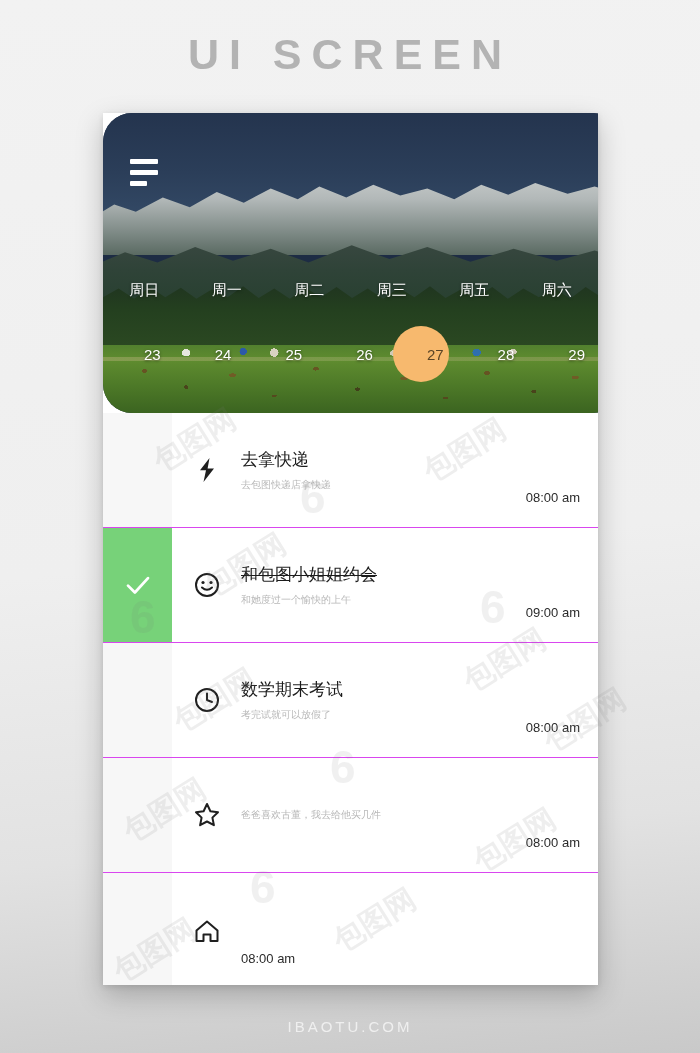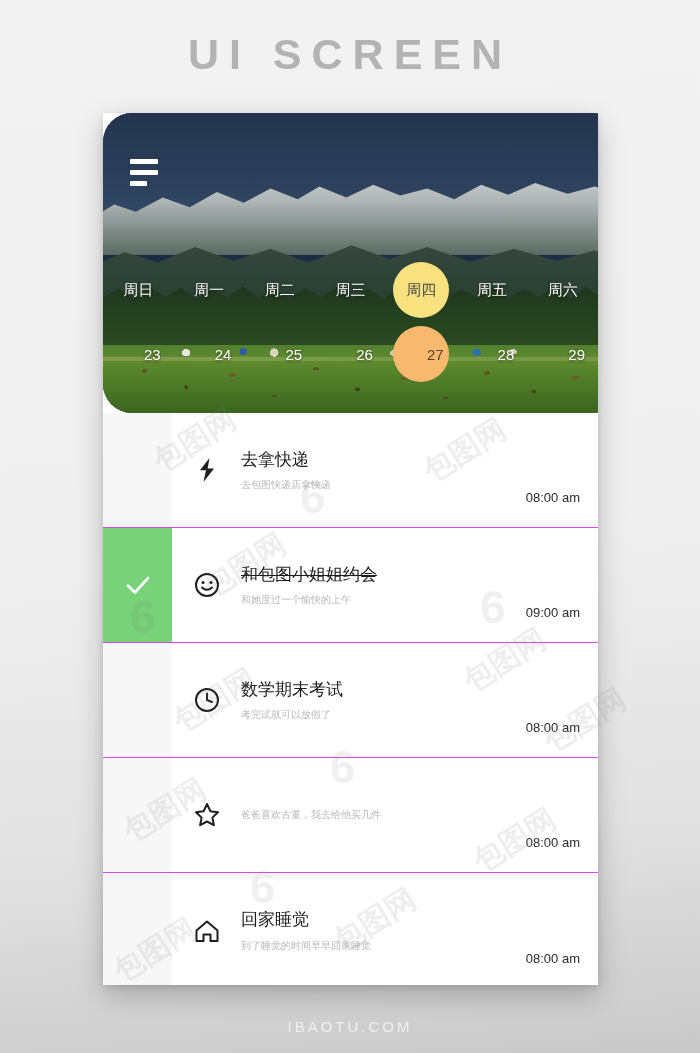--- a/index.html
+++ b/index.html
@@ -216,24 +216,20 @@
           <span class="cal-day">周一</span>
         </div>
         <div class="cal-cell">
 
           <span class="cal-day">周二</span>
         </div>
         <div class="cal-cell">
 
           <span class="cal-day">周三</span>
         </div>
-        <div class="cal-cell active">
-          <div class="pill"></div>
-          <span class="cal-day">周四</span>
-        </div>
         <div class="cal-cell">
 
           <span class="cal-day">周五</span>
         </div>
         <div class="cal-cell">
 
           <span class="cal-day">周六</span>
         </div>
       </div>
 
@@ -352,24 +348,20 @@
     <div class="task-row">
       <div class="task-mark">
         
       </div>
       <div class="task-icon">
         <svg width="28" height="26" viewBox="0 0 28 26">
           <path d="M3.5 12.5 L14 3.5 L24.5 12.5 L24.5 23 L17.5 23 L17.5 16.5 L10.5 16.5 L10.5 23 L3.5 23 Z" fill="none" stroke="#1f1f1f" stroke-width="2" stroke-linejoin="round" stroke-linecap="round"></path>
         </svg>
       </div>
       <div class="task-body">
-        <div class="task-text">
-          <div class="task-title">回家睡觉</div>
-          <div class="task-sub">到了睡觉的时间早早回家睡觉</div>
-        </div>
         <div class="task-time">08:00 am</div>
       </div>
     </div>
 
   </div>
 </div>
 
 <div class="site-footer">IBAOTU.COM</div>
 
 <div class="wm-layer">

